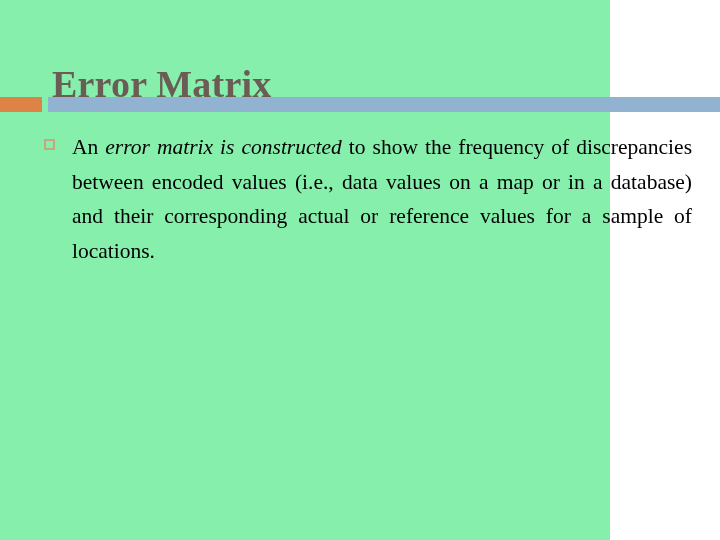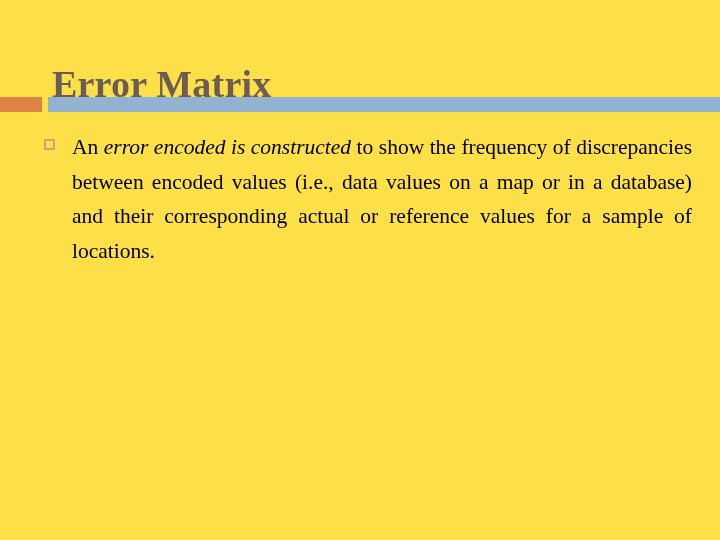--- a/index.html
+++ b/index.html
@@ -9,23 +9,23 @@
   body {
     width: 720px;
     height: 540px;
     background: #ffffff;
     font-family: "Liberation Serif", "DejaVu Serif", serif;
     overflow: hidden;
   }
 
   .slide {
     position: relative;
-    width: 720px;
+    width: 610px;
     height: 540px;
-    background: #fde047;
+    background: #86efac;
     box-sizing: border-box;
   }
 
   
   .slide-title {
     position: absolute;
     left: 52px;
     top: 36px;
     font-size: 38px;
     line-height: 46px;
@@ -115,19 +115,19 @@
   <div class="divider">
     <div class="divider-accent"></div>
     <div class="divider-bar"></div>
   </div>
 
   <div class="body-area">
 
     <div class="bullet-block">
       <span class="bullet-marker"></span>
       <div class="bullet-text">
-        <span>An </span><span class="em">error encoded is constructed</span><span> to show the frequency of discrepancies between encoded values (i.e., data values on a map or in a database) and their corresponding actual or reference values for a sample of locations.</span>
+        <span>An </span><span class="em">error matrix is constructed</span><span> to show the frequency of discrepancies between encoded values (i.e., data values on a map or in a database) and their corresponding actual or reference values for a sample of locations.</span>
       </div>
     </div>
 
 
   </div>
 </div>
 
 </body></html>

